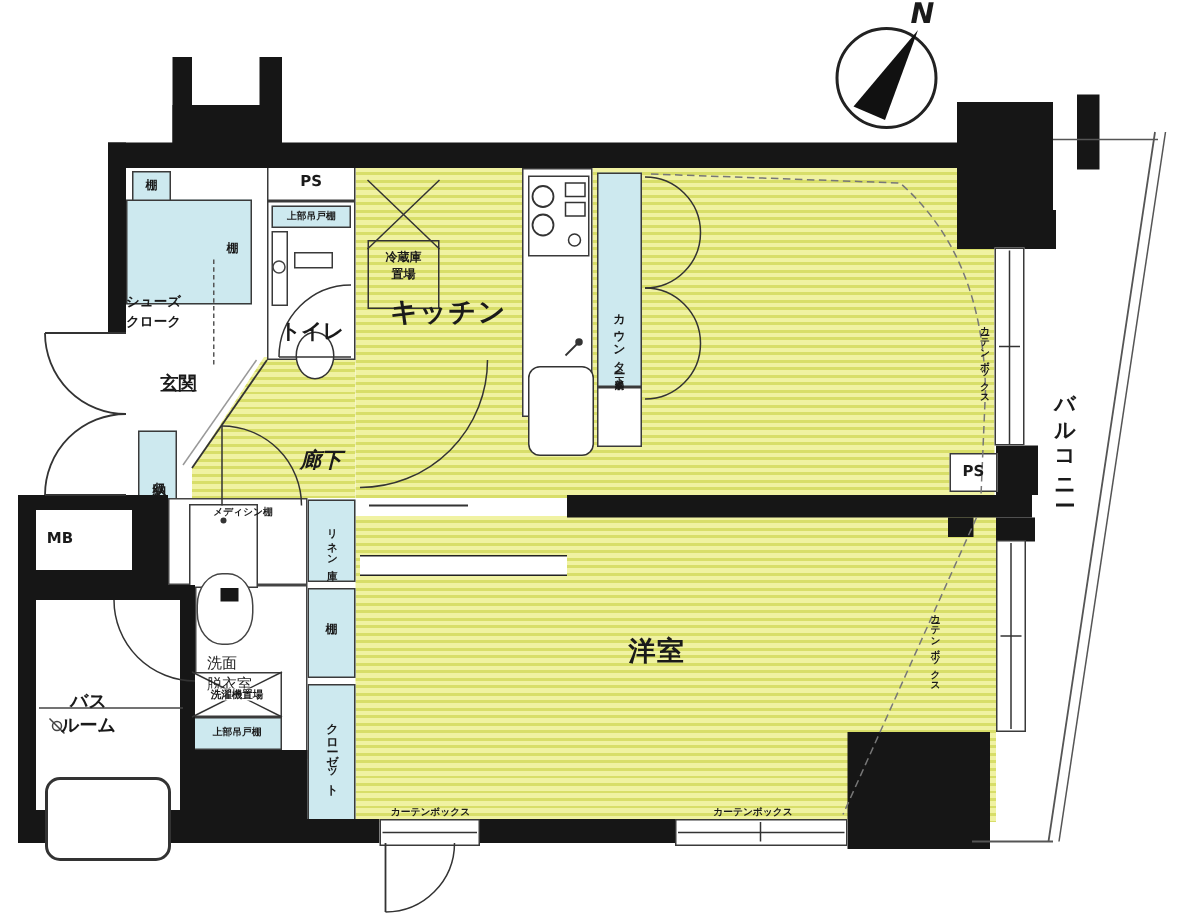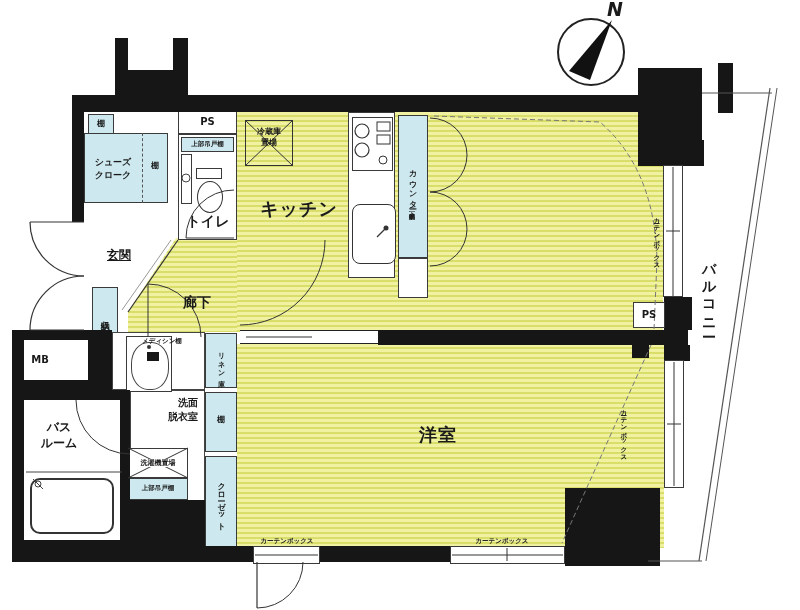--- a/index.html
+++ b/index.html
@@ -1,18 +1,18 @@
 <!DOCTYPE html>
 <html><head>
 <meta charset="utf-8">
 <style>
   html,body{margin:0;padding:0;background:#ffffff;}
   .plan{position:relative;width:800px;height:610px;background:#fff;overflow:hidden;
         font-family:"DejaVu Sans","Liberation Sans",sans-serif;color:#1a1a1a;}
-  .abs{position:absolute;}
+  .abs{position:absolute;margin-top:40px;}
   .wall{position:absolute;background:#161616;}
   .floor{position:absolute;background:repeating-linear-gradient(180deg,#f0f2a2 0px,#f0f2a2 3px,#d8de69 3px,#d8de69 5px);}
   .aqua{position:absolute;background:#cde9ef;border:1px solid #3a3a3a;box-sizing:border-box;}
   .white{position:absolute;background:#ffffff;border:1px solid #3a3a3a;box-sizing:border-box;}
   .bare{position:absolute;background:#ffffff;box-sizing:border-box;}
   .lbl{position:absolute;display:flex;align-items:center;justify-content:center;
        text-align:center;font-weight:bold;line-height:1.15;white-space:pre;}
   .v{writing-mode:vertical-rl;letter-spacing:1px;}
   .t6{font-size:6.5px;font-weight:bold;}
   .t7{font-size:7px;font-weight:bold;}
@@ -162,33 +162,33 @@
     <line x1="507" y1="548" x2="507" y2="561" stroke="#333" stroke-width="1"></line>
 
     <line x1="246" y1="337" x2="312" y2="337" stroke="#333" stroke-width="1.2"></line>
   </svg>
 
   <div class="lbl t12" style="left:602px;top:-1px;width:26px;height:22px;font-size:19px;font-style:italic;">N</div>
   <div class="lbl t11 v" style="left:701px;top:250px;width:17px;height:84px;letter-spacing:3px;">バルコニー</div>
 
   <div class="lbl t13" style="left:268px;top:199px;width:62px;height:20px;">キッチン</div>
   <div class="lbl t13" style="left:415px;top:425px;width:46px;height:20px;">洋室</div>
-  <div class="lbl t11" style="left:176px;top:294px;width:42px;height:16px;">廊下</div>
+  <div class="lbl t11" style="left:193px;top:294px;width:42px;height:26px;font-style:italic;">廊下</div>
   <div class="lbl t12" style="left:98px;top:248px;width:42px;height:16px;text-decoration:underline;">玄関</div>
   <div class="lbl t11" style="left:186px;top:213px;width:44px;height:16px;">トイレ</div>
 
   <div class="abs" style="left:30px;top:420px;width:58px;text-align:center;font-weight:bold;font-size:12px;line-height:1.3;">
     <span>バス</span><br>
     <span>ルーム</span>
   </div>
-  <div class="abs" style="left:138px;top:396px;width:60px;text-align:right;font-weight:bold;font-size:10px;line-height:1.35;">
+  <div class="abs" style="left:138px;top:396px;width:60px;text-align:left;font-weight:normal;font-size:10px;line-height:1.35;">
     <span>洗面</span><br>
     <span>脱衣室</span>
   </div>
-  <div class="abs" style="left:84px;top:156px;width:58px;text-align:center;font-weight:bold;font-size:9px;line-height:1.4;">
+  <div class="abs" style="left:84px;top:156px;width:58px;font-weight:bold;font-size:9px;line-height:1.4;">
     <span>シューズ</span><br>
     <span>クローク</span>
   </div>
 
   <div class="lbl t9 v" style="left:94px;top:293px;width:22px;height:44px;">収納</div>
   <div class="lbl t8" style="left:88px;top:115px;width:26px;height:18px;">棚</div>
   <div class="lbl t8" style="left:144px;top:158px;width:22px;height:16px;">棚</div>
   <div class="lbl t8" style="left:205px;top:412px;width:32px;height:16px;">棚</div>
   <div class="lbl t7 v" style="left:210px;top:337px;width:22px;height:48px;">リネン庫</div>
   <div class="lbl t8 v" style="left:210px;top:462px;width:22px;height:80px;">クローゼット</div>

